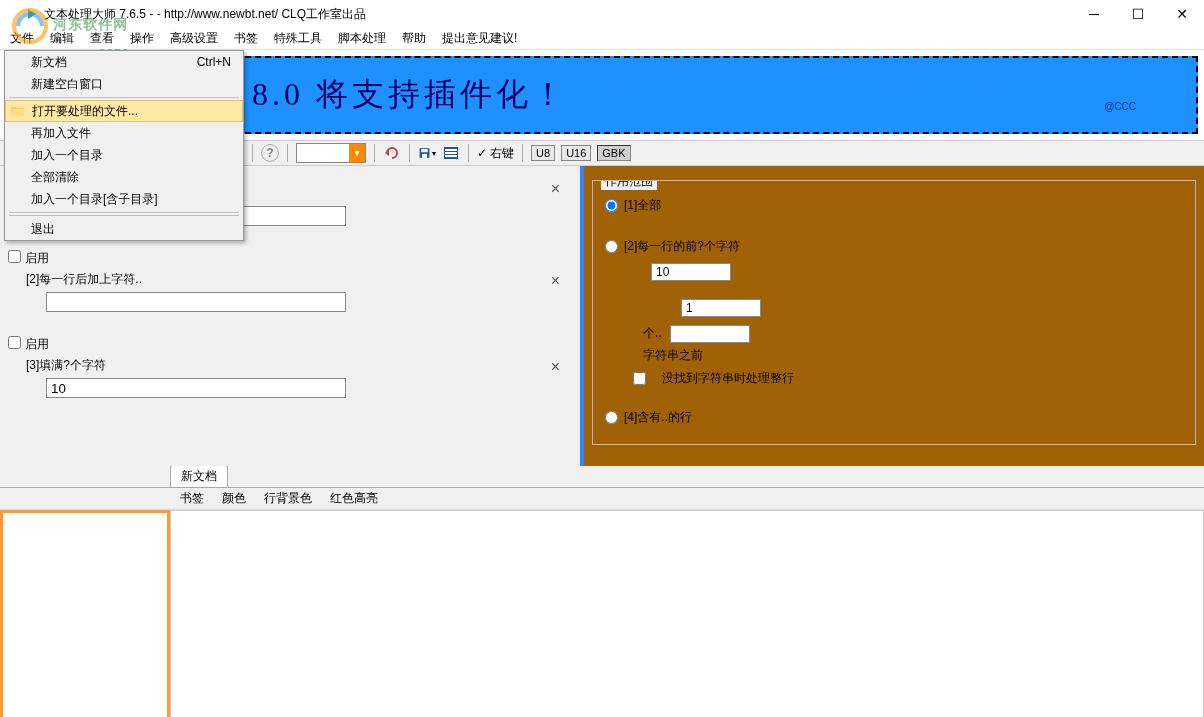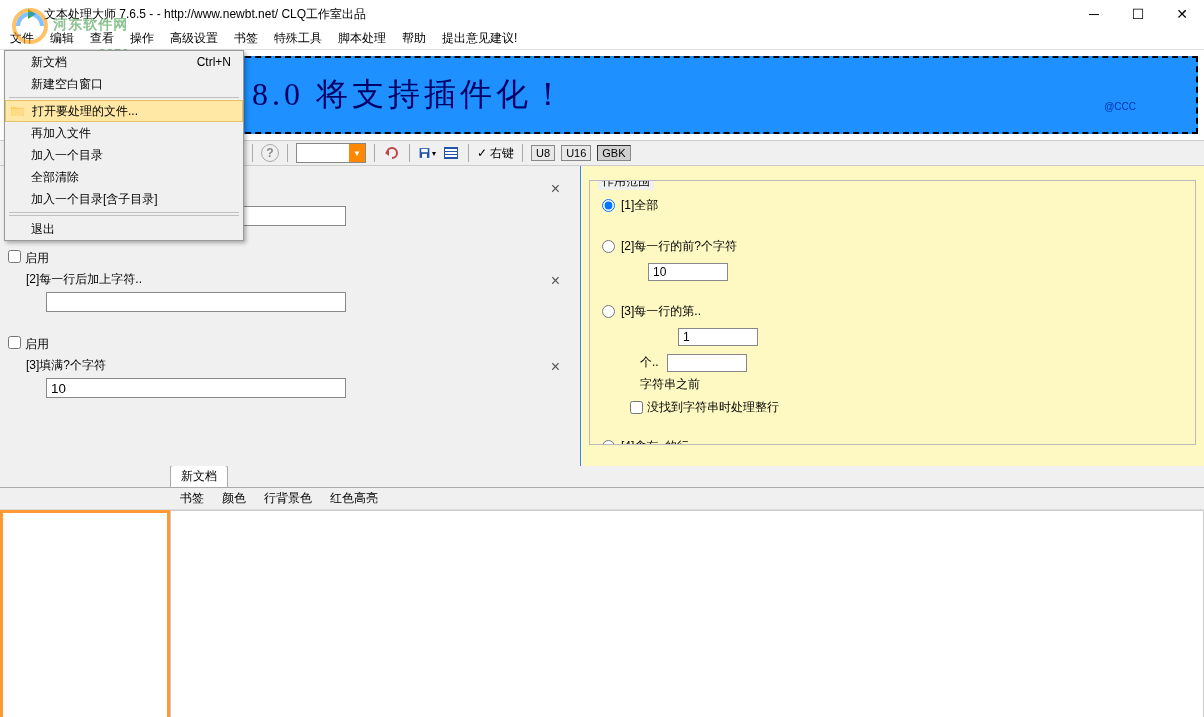--- a/index.html
+++ b/index.html
@@ -27,42 +27,42 @@
 .toolbar .sep { width: 1px; height: 18px; background: #aaa; margin: 0 2px; }
 .toolbar .qmark { width: 18px; height: 18px; border: 1px solid #aaa; border-radius: 50%; display: flex; align-items: center; justify-content: center; color: #888; font-weight: bold; }
 .toolbar .combo { width: 70px; height: 20px; border: 1px solid #888; background: #fff; display: flex; align-items: center; }
 .toolbar .combo .dd { width: 16px; height: 18px; background: #ff8800; margin-left: auto; display: flex; align-items: center; justify-content: center; color: #fff; font-size: 8px; }
 .toolbar .ticon { width: 18px; height: 18px; display: flex; align-items: center; justify-content: center; }
 .toolbar .encbtn { padding: 1px 4px; border: 1px solid #888; background: #e8e8e8; font-family: Liberation Sans, sans-serif; font-size: 11px; }
 .toolbar .encbtn.active { background: #d0d0d0; border: 1px inset #888; }
 
 .midarea { display: flex; height: 300px; }
 .leftpanel { width: 580px; background: #f0f0f0; position: relative; padding: 8px; }
-.rightpanel { flex: 1; background: #fef9c3; padding: 8px; border-left: 1px solid #3b82f6; position: relative; }
+.rightpanel { flex: 1; background: #a16207; padding: 8px; border-left: 4px solid #3b82f6; position: relative; }
 
 .dropdown { position: absolute; left: 4px; top: 50px; width: 240px; background: #f0f0f0; border: 1px solid #999; box-shadow: 2px 2px 4px rgba(0,0,0,.3); z-index: 100; }
 .dropdown .ditem { height: 22px; display: flex; align-items: center; padding-left: 26px; position: relative; }
 .dropdown .ditem.hl { background: #ffe8a6; border: 1px solid #e5c365; }
 .dropdown .ditem .shortcut { position: absolute; right: 12px; margin-left: 38px; }
 .dropdown .dsep { height: 1px; background: #c0c0c0; margin: 2px 4px; }
 .dropdown .dicon { position: absolute; left: 4px; width: 16px; height: 16px; }
 .chkline { display: flex; align-items: flex-start; margin-bottom: 4px; }
 .chkline input[type=checkbox] { margin-right: 4px; }
 .chkline .chklabel { font-size: 12px; }
 .sublabel { margin-left: 18px; margin-bottom: 4px; font-size: 12px; }
 .txtinput { width: 300px; height: 20px; border: 1px solid #888; background: #fff; margin-left: 38px; padding: 0 4px; }
 .closex { position: absolute; font-size: 16px; color: #555; cursor: pointer; }
 
 .fieldset { border: 1px solid #bbb; padding: 10px 12px 8px; position: relative; margin-top: 6px; height: 265px; overflow-y: auto; }
 .fieldset .legend { position: absolute; top: -8px; left: 8px; background: #f0f0f0; padding: 0 4px; font-size: 12px; }
 .radioline { display: flex; align-items: center; margin: 6px 0; }
 .radioline input[type=radio] { margin-right: 6px; }
 .subinput { width: 80px; height: 18px; border: 1px solid #888; background: #fff; margin-left: 46px; margin-top: 2px; padding: 0 4px; font-size: 12px; }
 .sublabel2 { margin-left: 28px; font-size: 12px; margin-top: 4px; }
-.chksub { margin-left: 28px; margin-top: 6px; display: flex; align-items: center; }
+.chksub { margin-left: 28px; margin-top: 6px; display: flex; align-items: center; gap: 12px; }
 
 .tabrow { height: 22px; background: #f0f0f0; display: flex; align-items: flex-end; padding-left: 170px; border-bottom: 1px solid #aaa; }
 .tabrow .tab { border: 1px solid #aaa; border-bottom: none; background: #fff; padding: 2px 10px; margin-right: 2px; font-size: 12px; border-radius: 3px 3px 0 0; }
 
 .subtoolbar { height: 22px; background: #f0f0f0; display: flex; align-items: center; padding-left: 180px; gap: 18px; border-bottom: 1px solid #ddd; }
 .subtoolbar span { font-size: 12px; }
 
 .bottomarea { display: flex; height: 212px; }
 .filelist { width: 170px; border: 3px solid #ff9933; background: #fff; }
 .editor { flex: 1; background: #fff; border: 1px solid #ccc; position: relative; overflow: auto; }
@@ -220,24 +220,20 @@
           <input type="radio" name="scope" checked="" style="">
           <span>[1]全部</span>
         </div>
       <div style="height:12px"></div>
       <div class="radioline">
           <input type="radio" name="scope" style="">
           <span>[2]每一行的前?个字符</span>
         </div>
       <input class="subinput" value="10" style="">
       <div style="height:16px"></div>
-      <div class="radioline">
-          <input type="radio" name="scope" style="">
-          <span>[3]每一行的第..</span>
-        </div>
       <input class="subinput" style="margin-left: 76px;" value="1">
       <div style="display:flex;align-items:center;margin-top:6px;margin-left:38px;gap:8px">
         <span>个..</span>
         <input class="subinput" style="margin-left: 0px;">
       </div>
       <div class="sublabel2" style="margin-left:38px">字符串之前</div>
       <div class="chksub">
           <input type="checkbox" style="margin-right: 4px;">
           <span>没找到字符串时处理整行</span>
         </div>

